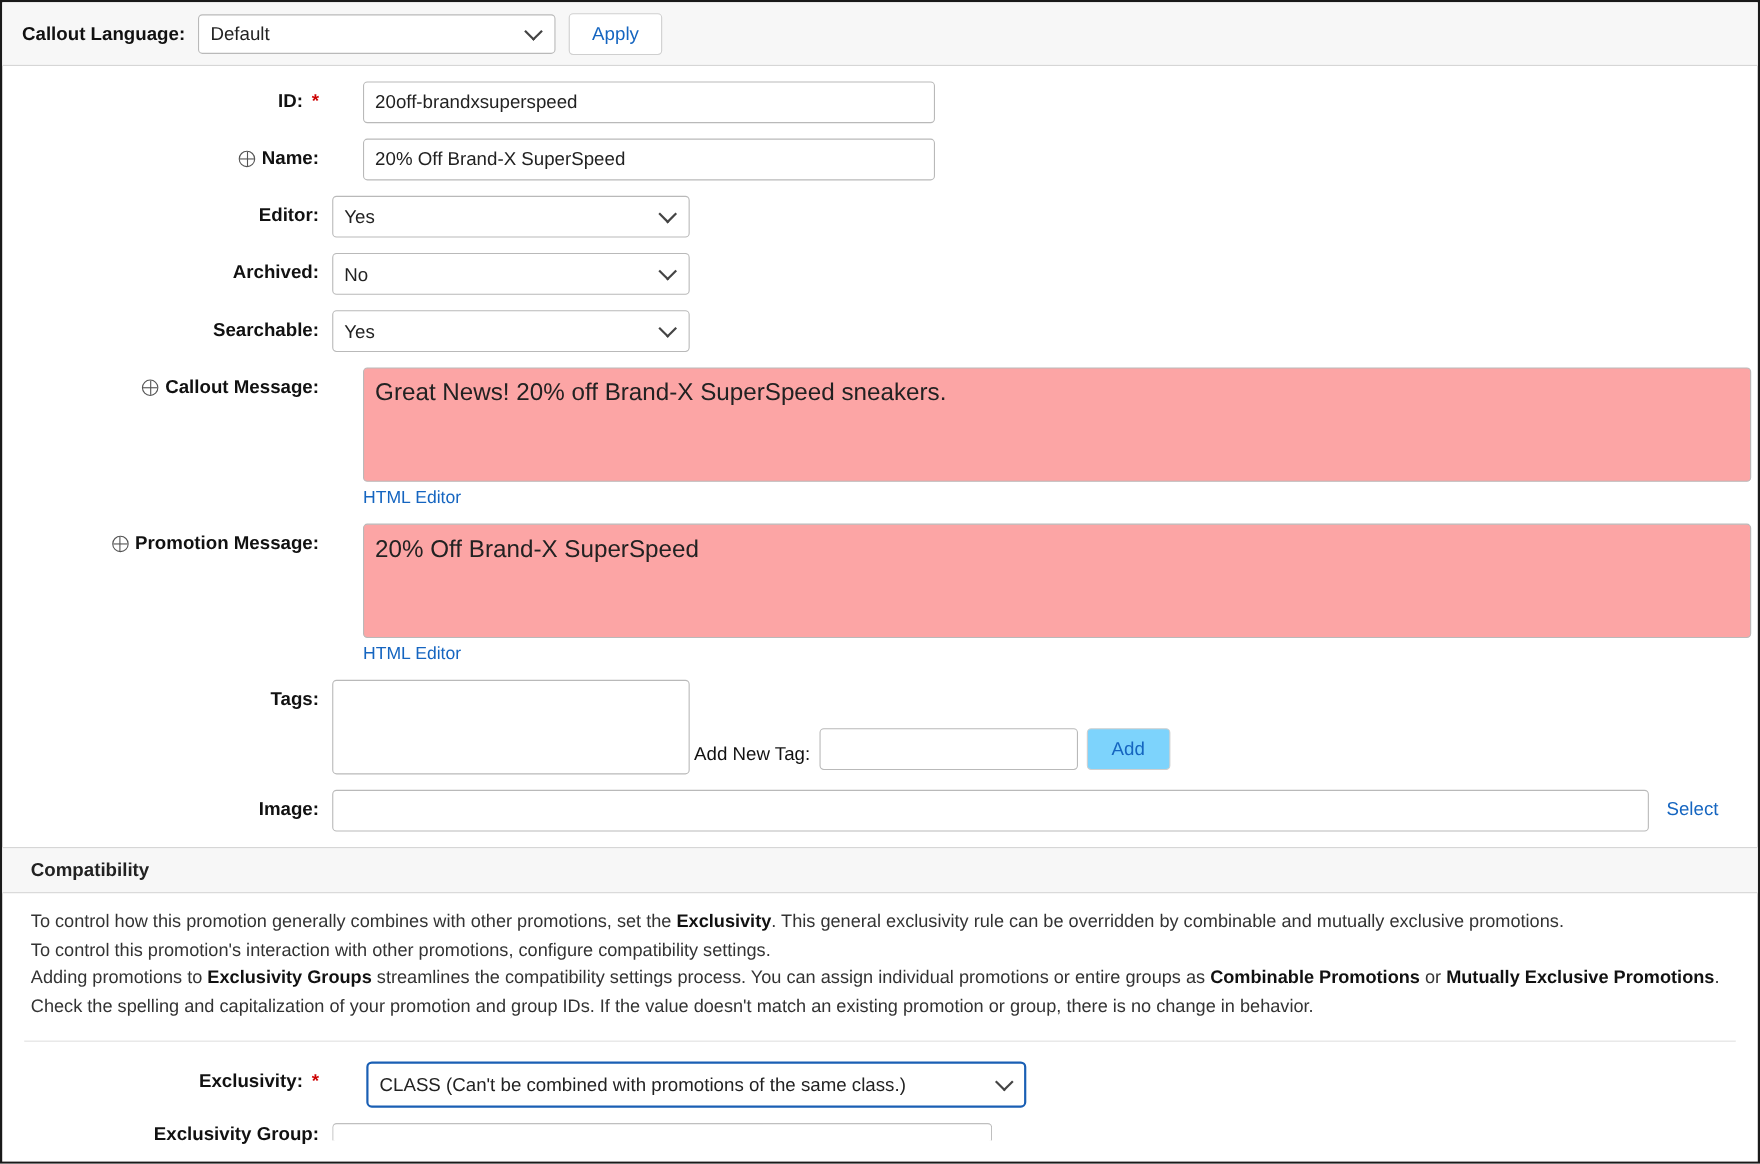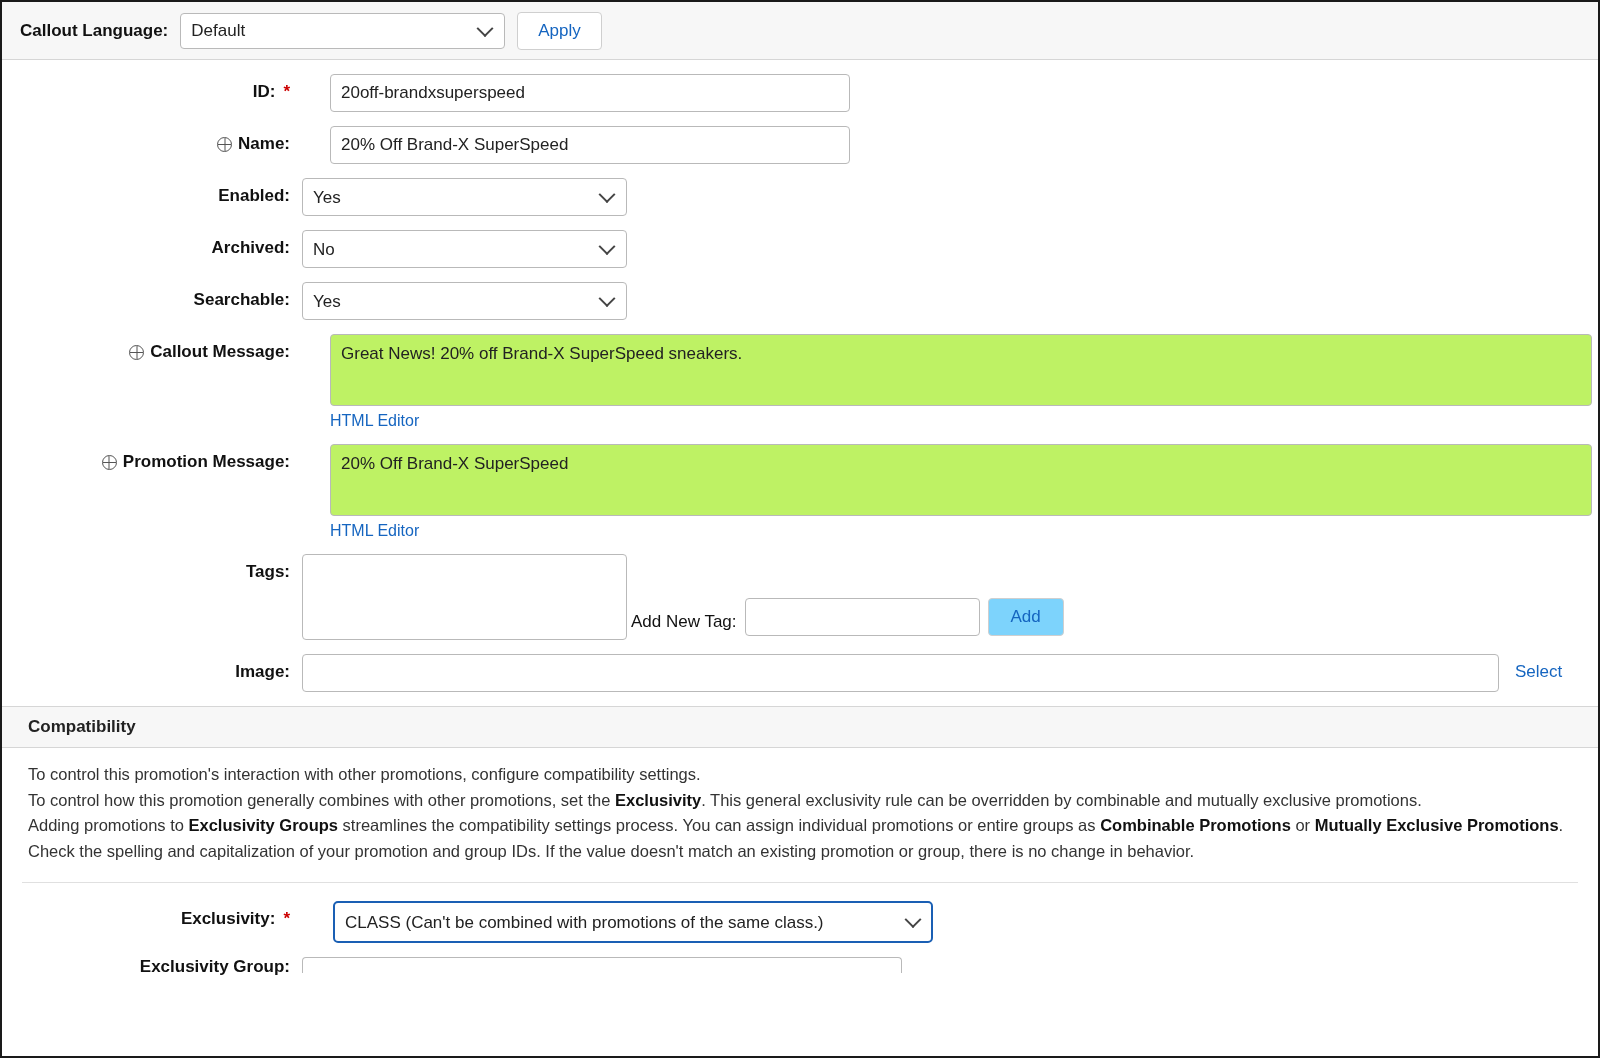--- a/index.html
+++ b/index.html
@@ -132,27 +132,27 @@
     color: #222;
     padding: 0 10px;
     border: 1px solid #b9b9b9;
     border-radius: 4px;
     background: #fff;
     appearance: none;
     font-family: "Liberation Sans", sans-serif;
   }
   .ta {
     width: 1262px;
-    height: 72px;
-    font-size: 17px;
+    height: 104px;
+    font-size: 22px;
     color: #222;
     padding: 8px 10px;
     border: 1px solid #b9b9b9;
     border-radius: 4px;
-    background: #bef264;
+    background: #fca5a5;
     resize: none;
     font-family: "Liberation Sans", sans-serif;
     line-height: 1.3;
   }
   .sub-link {
     display: inline-block;
     margin-top: 6px;
     font-size: 16px;
     color: #1565c0;
     text-decoration: none;
@@ -293,21 +293,21 @@
         <span class="globe"></span>
         <span>Name:</span>
       </div>
       <div class="field-col">
         <input class="txt txt-wide" value="20% Off Brand-X SuperSpeed" style="">
       </div>
     </div>
 
     <div class="row">
       <div class="lbl">
-        <span>Enabled:</span>
+        <span>Editor:</span>
       </div>
       <span class="select-wrap">
         <select class="sel">
           <option>Yes</option>
         </select>
       </span>
     </div>
 
     <div class="row">
       <div class="lbl">
@@ -371,24 +371,24 @@
       </div>
       <input class="txt image-input" value="" style="">
       <a class="select-link">Select</a>
     </div>
 
   </div>
 
   <div class="section-head">Compatibility</div>
 
   <div class="compat-text">
-    <div>To control this promotion's interaction with other promotions, configure compatibility settings.</div>
     <div>
       <span>To control how this promotion generally combines with other promotions, set the </span><b>Exclusivity</b><span>. This general exclusivity rule can be overridden by combinable and mutually exclusive promotions.</span>
     </div>
+    <div>To control this promotion's interaction with other promotions, configure compatibility settings.</div>
     <div>
       <span>Adding promotions to </span><b>Exclusivity Groups</b><span> streamlines the compatibility settings process. You can assign individual promotions or entire groups as </span><b>Combinable Promotions</b><span> or </span><b>Mutually Exclusive Promotions</b><span>. Check the spelling and capitalization of your promotion and group IDs. If the value doesn't match an existing promotion or group, there is no change in behavior.</span>
     </div>
   </div>
 
   <div class="compat-divider"></div>
 
   <div class="row excl-row">
     <div class="lbl">
       <span>Exclusivity:</span>

